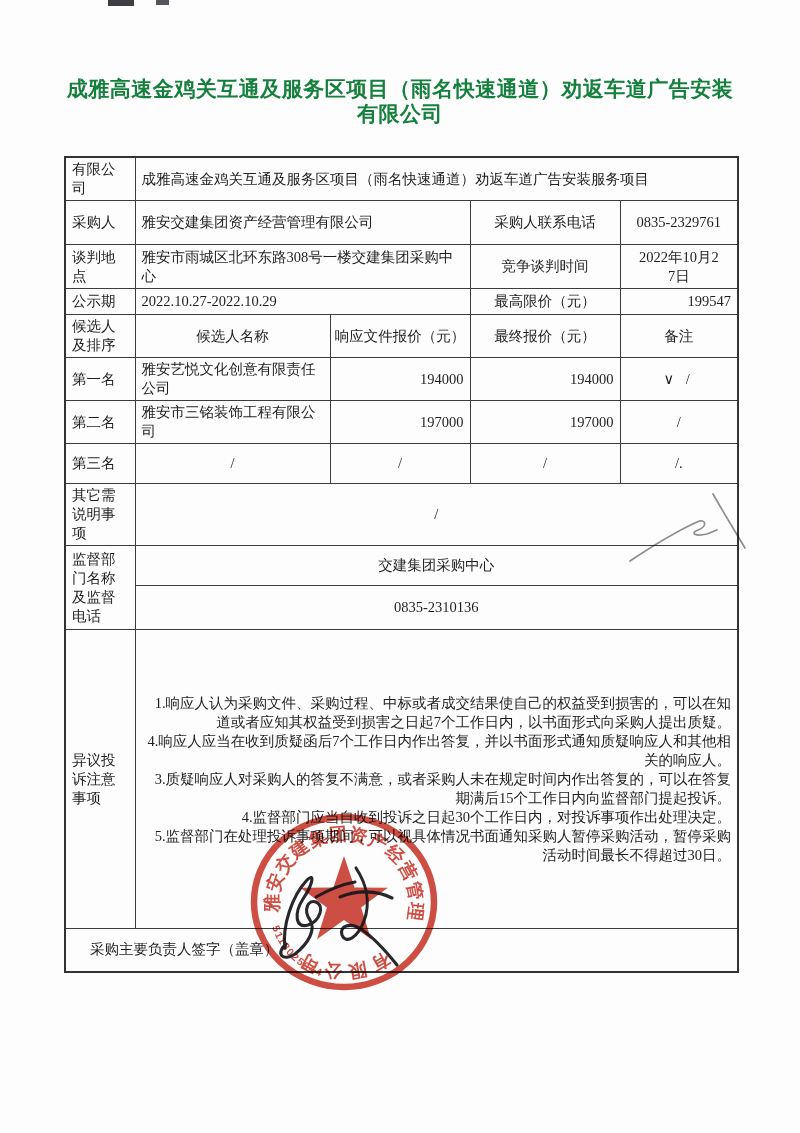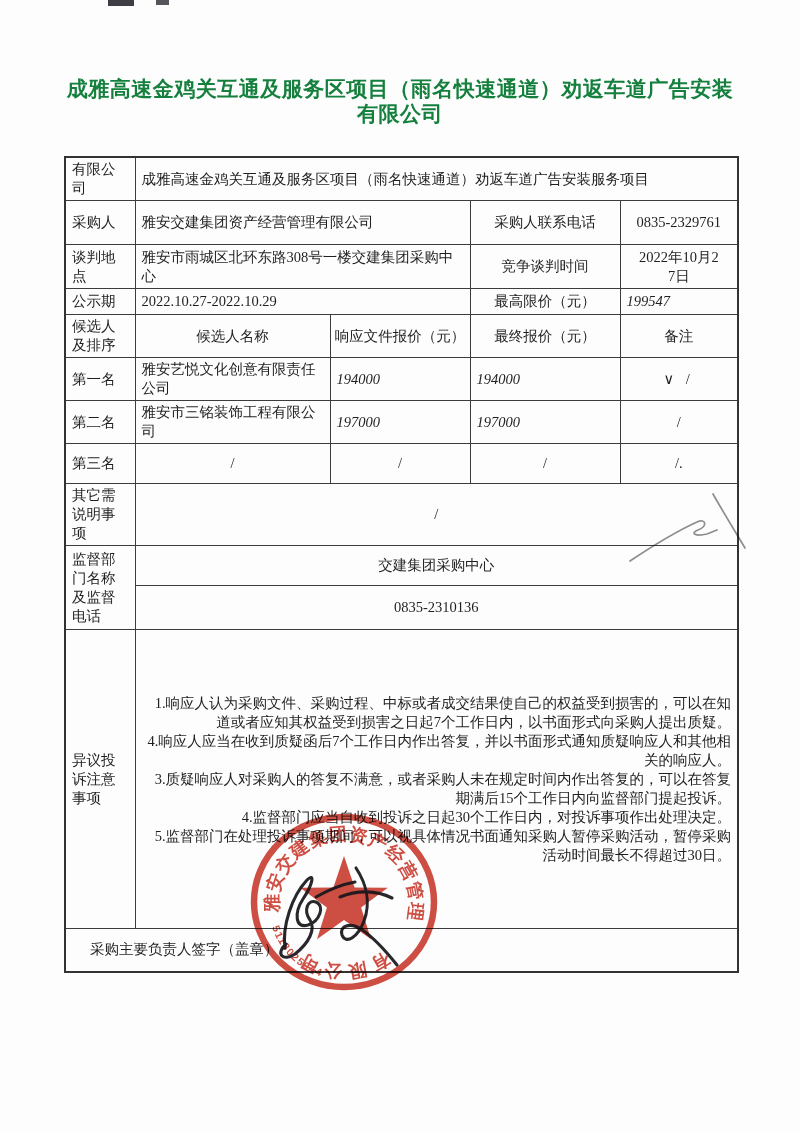--- a/index.html
+++ b/index.html
@@ -31,21 +31,21 @@
     vertical-align:middle;
     word-break:break-all;
   }
   td.lbl{padding:2px 4px;text-align:left;}
   td.ctr{text-align:center;margin-left:45px;}
   td.lblc{padding:2px 4px;text-align:left;}
   td.obj{
     font-size:15px;line-height:22.3px;
     padding:4px 10px;text-align:right;vertical-align:middle;
   }
-  td.num{text-align:left;font-size:15px;font-style:italic;}
+  td.num{text-align:right;font-size:15px;}
   td.slash{text-align:center;font-size:15px;color:#444;}
   td.remark-pencil{text-align:center;font-size:14px;color:#787878;letter-spacing:4px;}
   .supv-label{text-align:center;}
   .overlay{
     position:absolute;left:0;top:0;width:800px;height:1133px;
     pointer-events:none;
     mix-blend-mode:multiply;
   }
 </style>
 </head>

